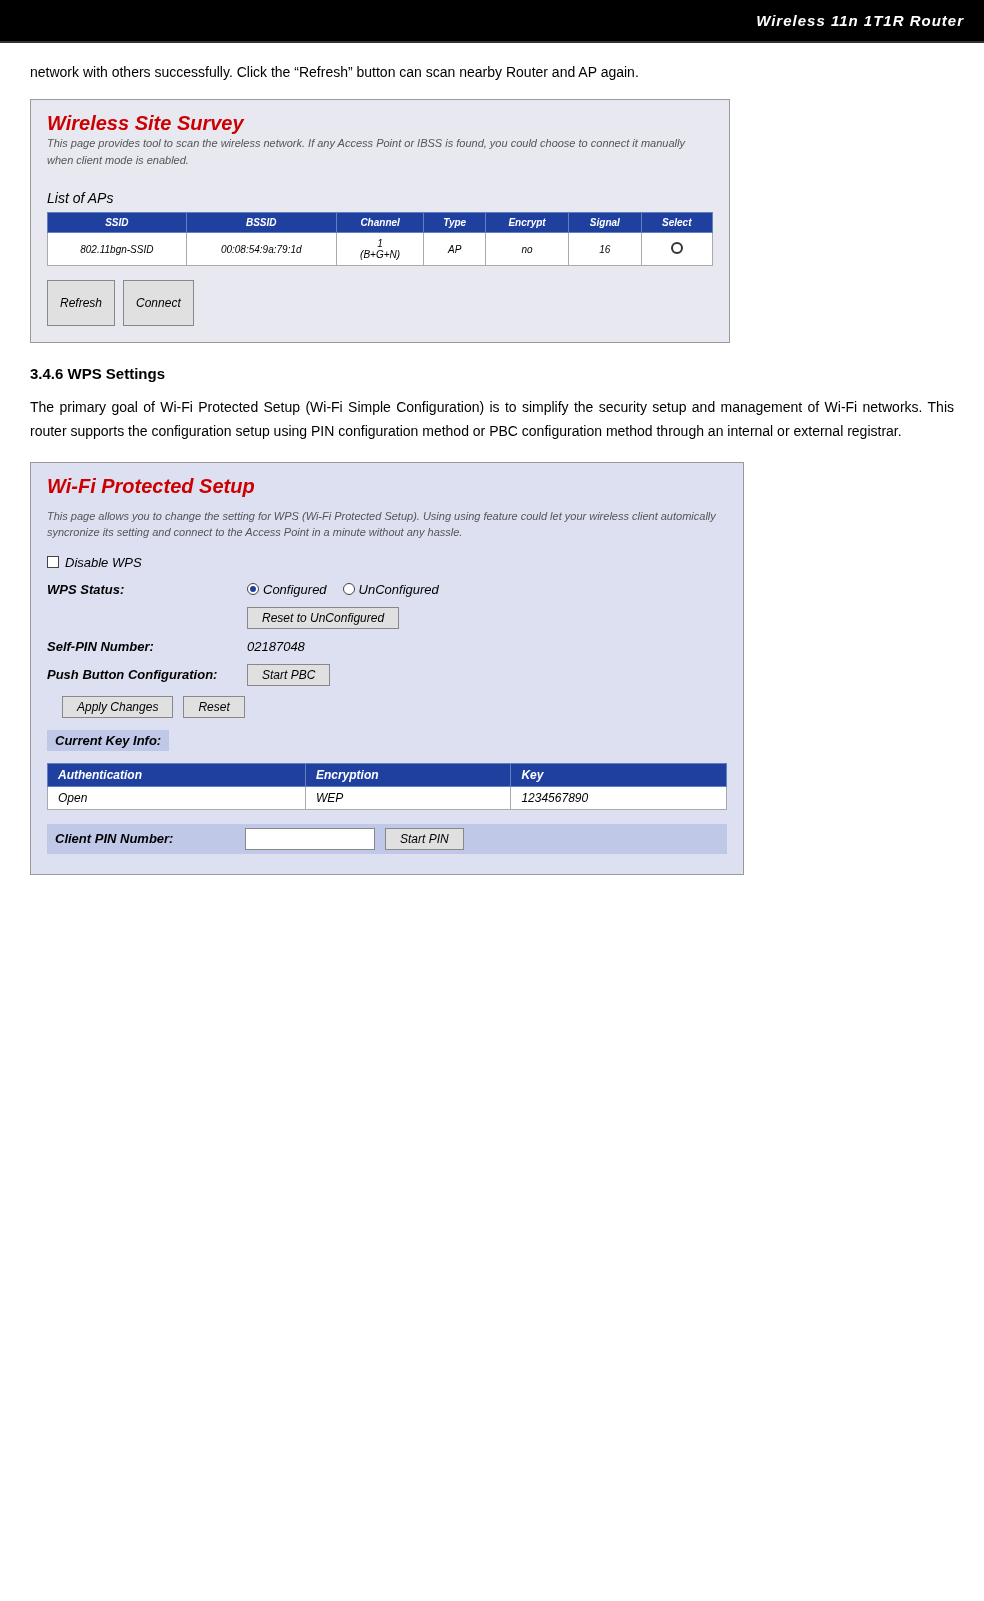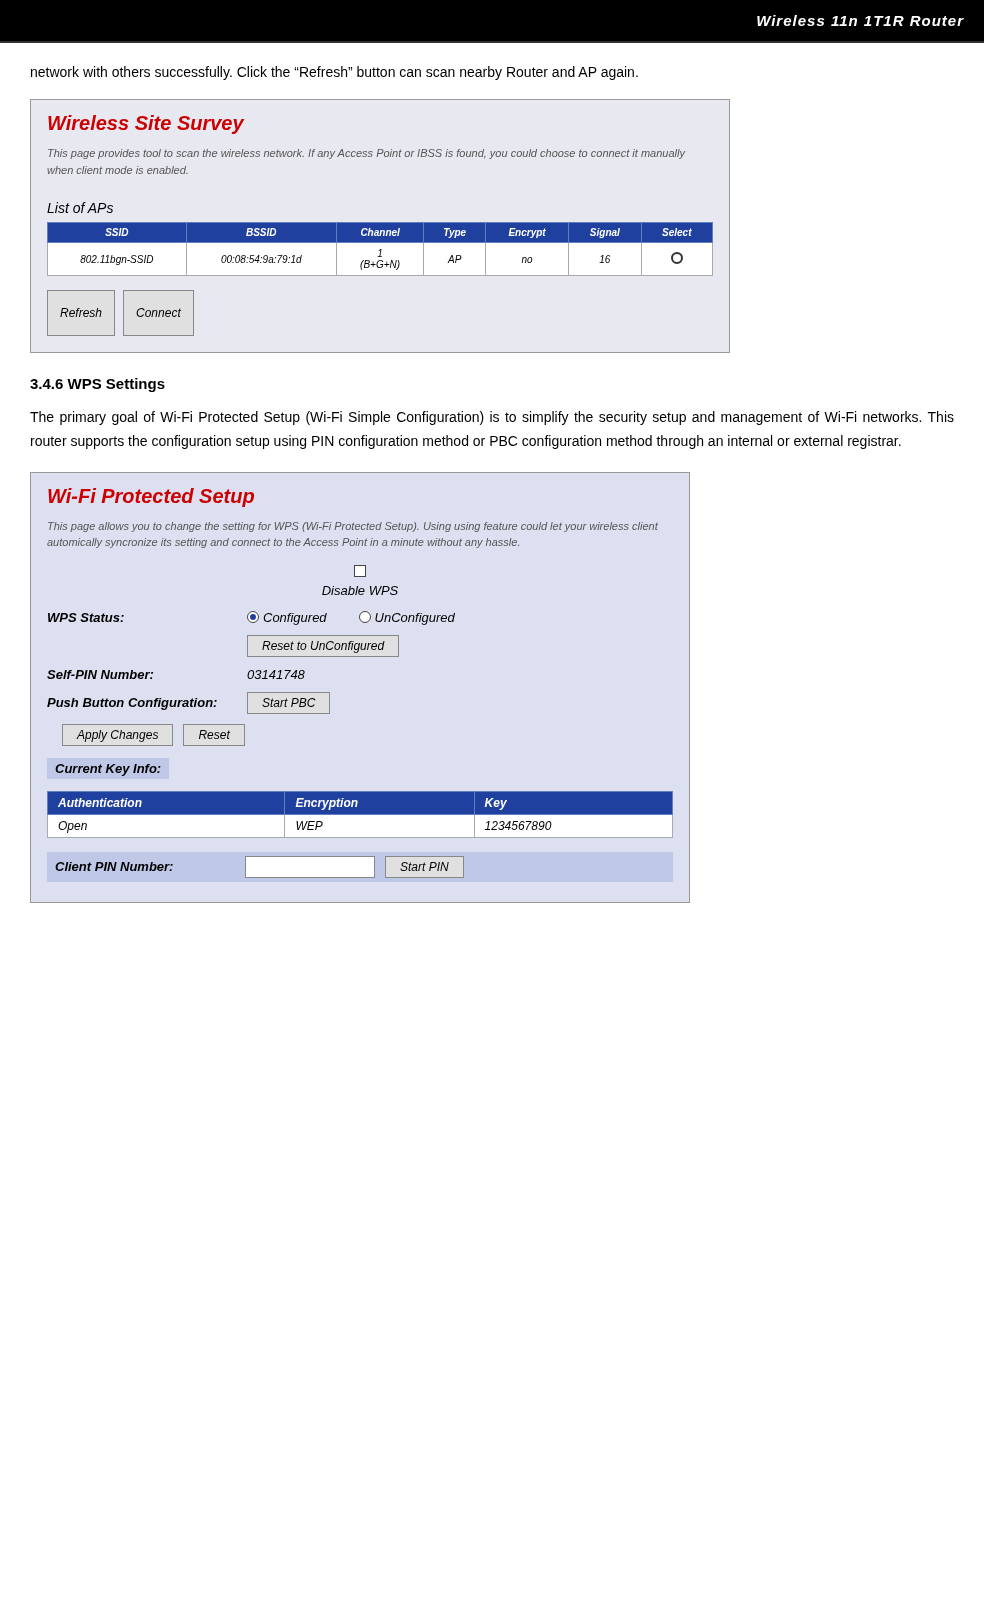--- a/index.html
+++ b/index.html
@@ -36,21 +36,20 @@
       background: #e8e8f0;
       padding: 12px 16px 16px 16px;
       margin-bottom: 22px;
       width: 700px;
     }
     .survey-box .box-title {
       font-size: 20px;
       font-weight: bold;
       color: #cc0000;
       font-style: italic;
-      margin-bottom: 10px;
     }
     .survey-box .box-desc {
       font-size: 11px;
       color: #555;
       font-style: italic;
       margin-bottom: 22px;
       line-height: 1.5;
     }
     .list-aps-label {
       font-size: 14px;
@@ -104,21 +103,21 @@
       font-size: 14px;
       line-height: 1.7;
       margin-bottom: 18px;
       text-align: justify;
     }
     
     .wps-box {
       border: 1px solid #999;
       background: #dde0f0;
       padding: 12px 16px 16px 16px;
-      width: 660px;
+      width: 714px;
     }
     .wps-box .box-title {
       font-size: 20px;
       font-weight: bold;
       color: #cc0000;
       font-style: italic;
       margin-bottom: 10px;
     }
     .wps-box .box-desc {
       font-size: 11px;
@@ -127,42 +126,41 @@
       margin-bottom: 14px;
       line-height: 1.5;
     }
     .wps-disable-row {
       display: flex;
       align-items: center;
       gap: 6px;
       margin-bottom: 12px;
       font-size: 13px;
       font-style: italic;
-      flex-direction: column;
     }
     .wps-row {
       display: flex;
       align-items: center;
       margin-bottom: 10px;
       font-size: 13px;
       font-style: italic;
     }
     .wps-row .row-label {
       width: 200px;
       font-weight: bold;
     }
     .wps-row .row-value {
       display: flex;
       align-items: center;
       gap: 10px;
     }
     .radio-group {
       display: flex;
       align-items: center;
-      gap: 32px;
+      gap: 16px;
     }
     .radio-option {
       display: flex;
       align-items: center;
       gap: 4px;
     }
     .btn-action {
       padding: 3px 14px;
       font-size: 12px;
       background: #e0e0e0;
@@ -355,21 +353,21 @@
     <div class="wps-row">
       <div class="row-label"></div>
       <div class="row-value">
         <button class="btn-action">Reset to UnConfigured</button>
       </div>
     </div>
 
     <div class="wps-row">
       <div class="row-label">Self-PIN Number:</div>
       <div class="row-value">
-        <span class="pin-number-text">03141748</span>
+        <span class="pin-number-text">02187048</span>
       </div>
     </div>
 
     <div class="wps-row">
       <div class="row-label">Push Button Configuration:</div>
       <div class="row-value">
         <button class="btn-action">Start PBC</button>
       </div>
     </div>
 

